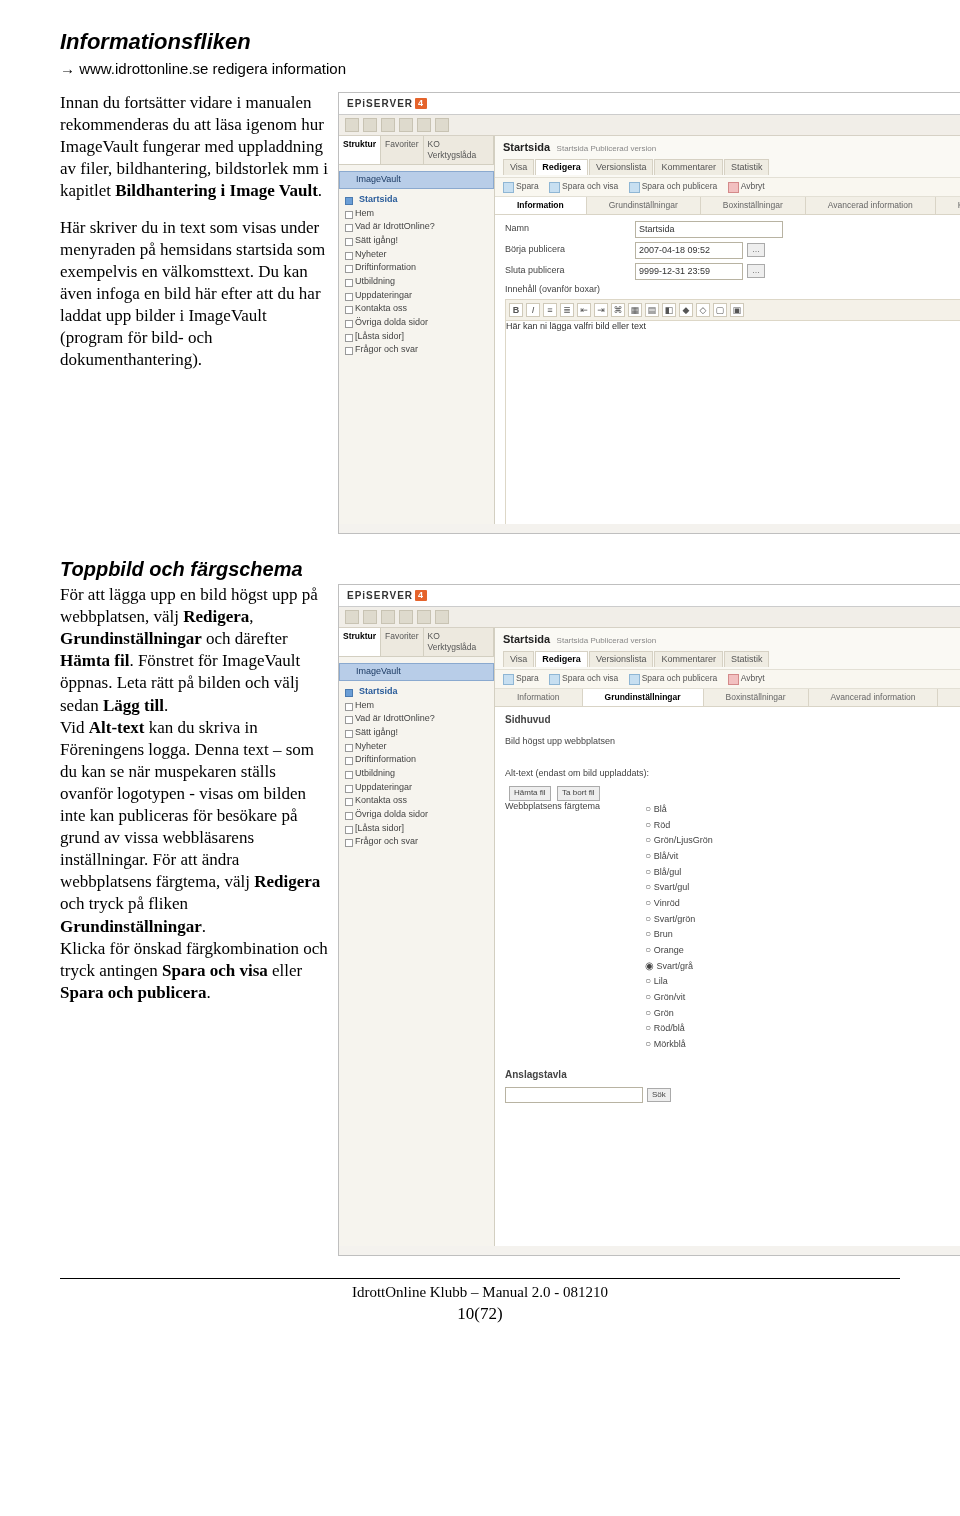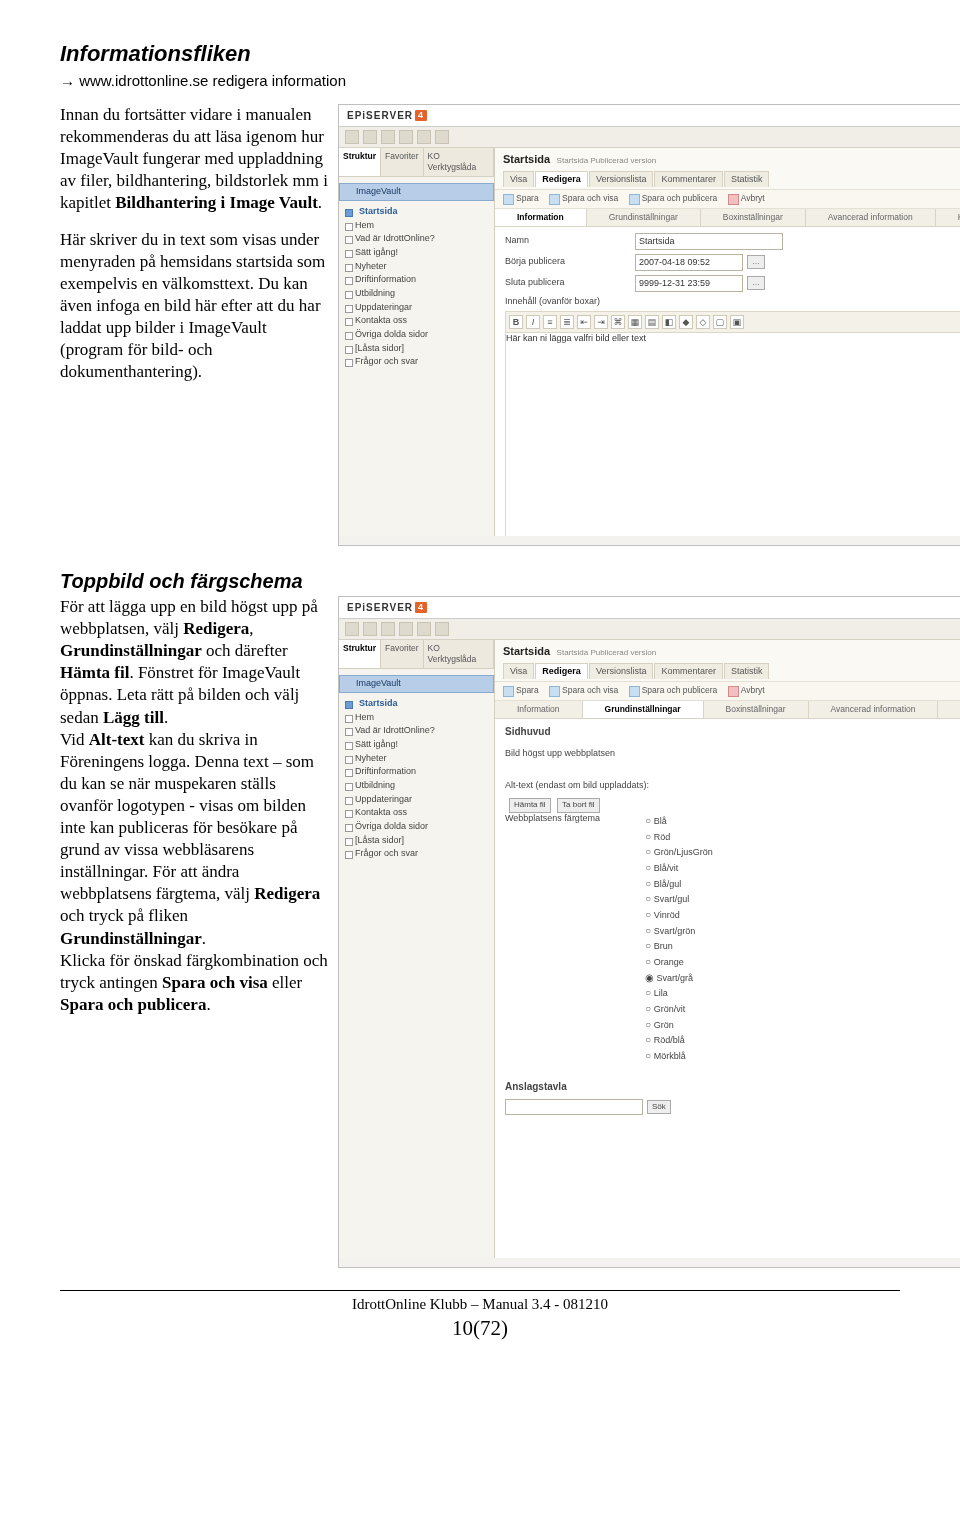--- a/index.html
+++ b/index.html
@@ -8,21 +8,20 @@
     font-family: "Times New Roman", Times, serif;
     font-size: 17px;
     line-height: 1.3;
     color: #000;
     background: #fff;
     width: 960px;
   }
   .page {
     padding: 28px 60px 20px 60px;
     box-sizing: border-box;
-    margin-top: 12px;
   }
   h2.section-title {
     font-family: Arial, Helvetica, sans-serif;
     font-weight: bold;
     font-style: italic;
     font-size: 22px;
     margin: 0 0 2px 0;
     color: #000;
   }
   h2.sub-title {
@@ -329,21 +328,21 @@
   }
   .footer-rule {
     border-top: 1.5px solid #000;
     margin-top: 14px;
     padding-top: 4px;
     text-align: center;
     font-size: 15px;
   }
   .footer-small {
     text-align: center;
-    font-size: 21px;
+    font-size: 17px;
   }
   .bold { font-weight: bold; }
 </style>
 </head>
 <body>
 
 <div class="page">
 
   <h2 class="section-title">Informationsfliken</h2>
   <div class="arrow-line">
@@ -583,16 +582,16 @@
                 <span class="fbtn">Sök</span>
                 <span style="margin-left:auto;font-size:8px;color:#777">Innehåll i webbplatsens högerkolumn</span>
               </div>
             </div>
           </div>
         </div>
       </div>
     </div>
   </div>
 
-  <div class="footer-rule">IdrottOnline Klubb – Manual  3.4 - 081210</div>
+  <div class="footer-rule">IdrottOnline Klubb – Manual  2.0 - 081210</div>
   <div class="footer-small">10(72)</div>
 
 </div>
 
 </body></html>

